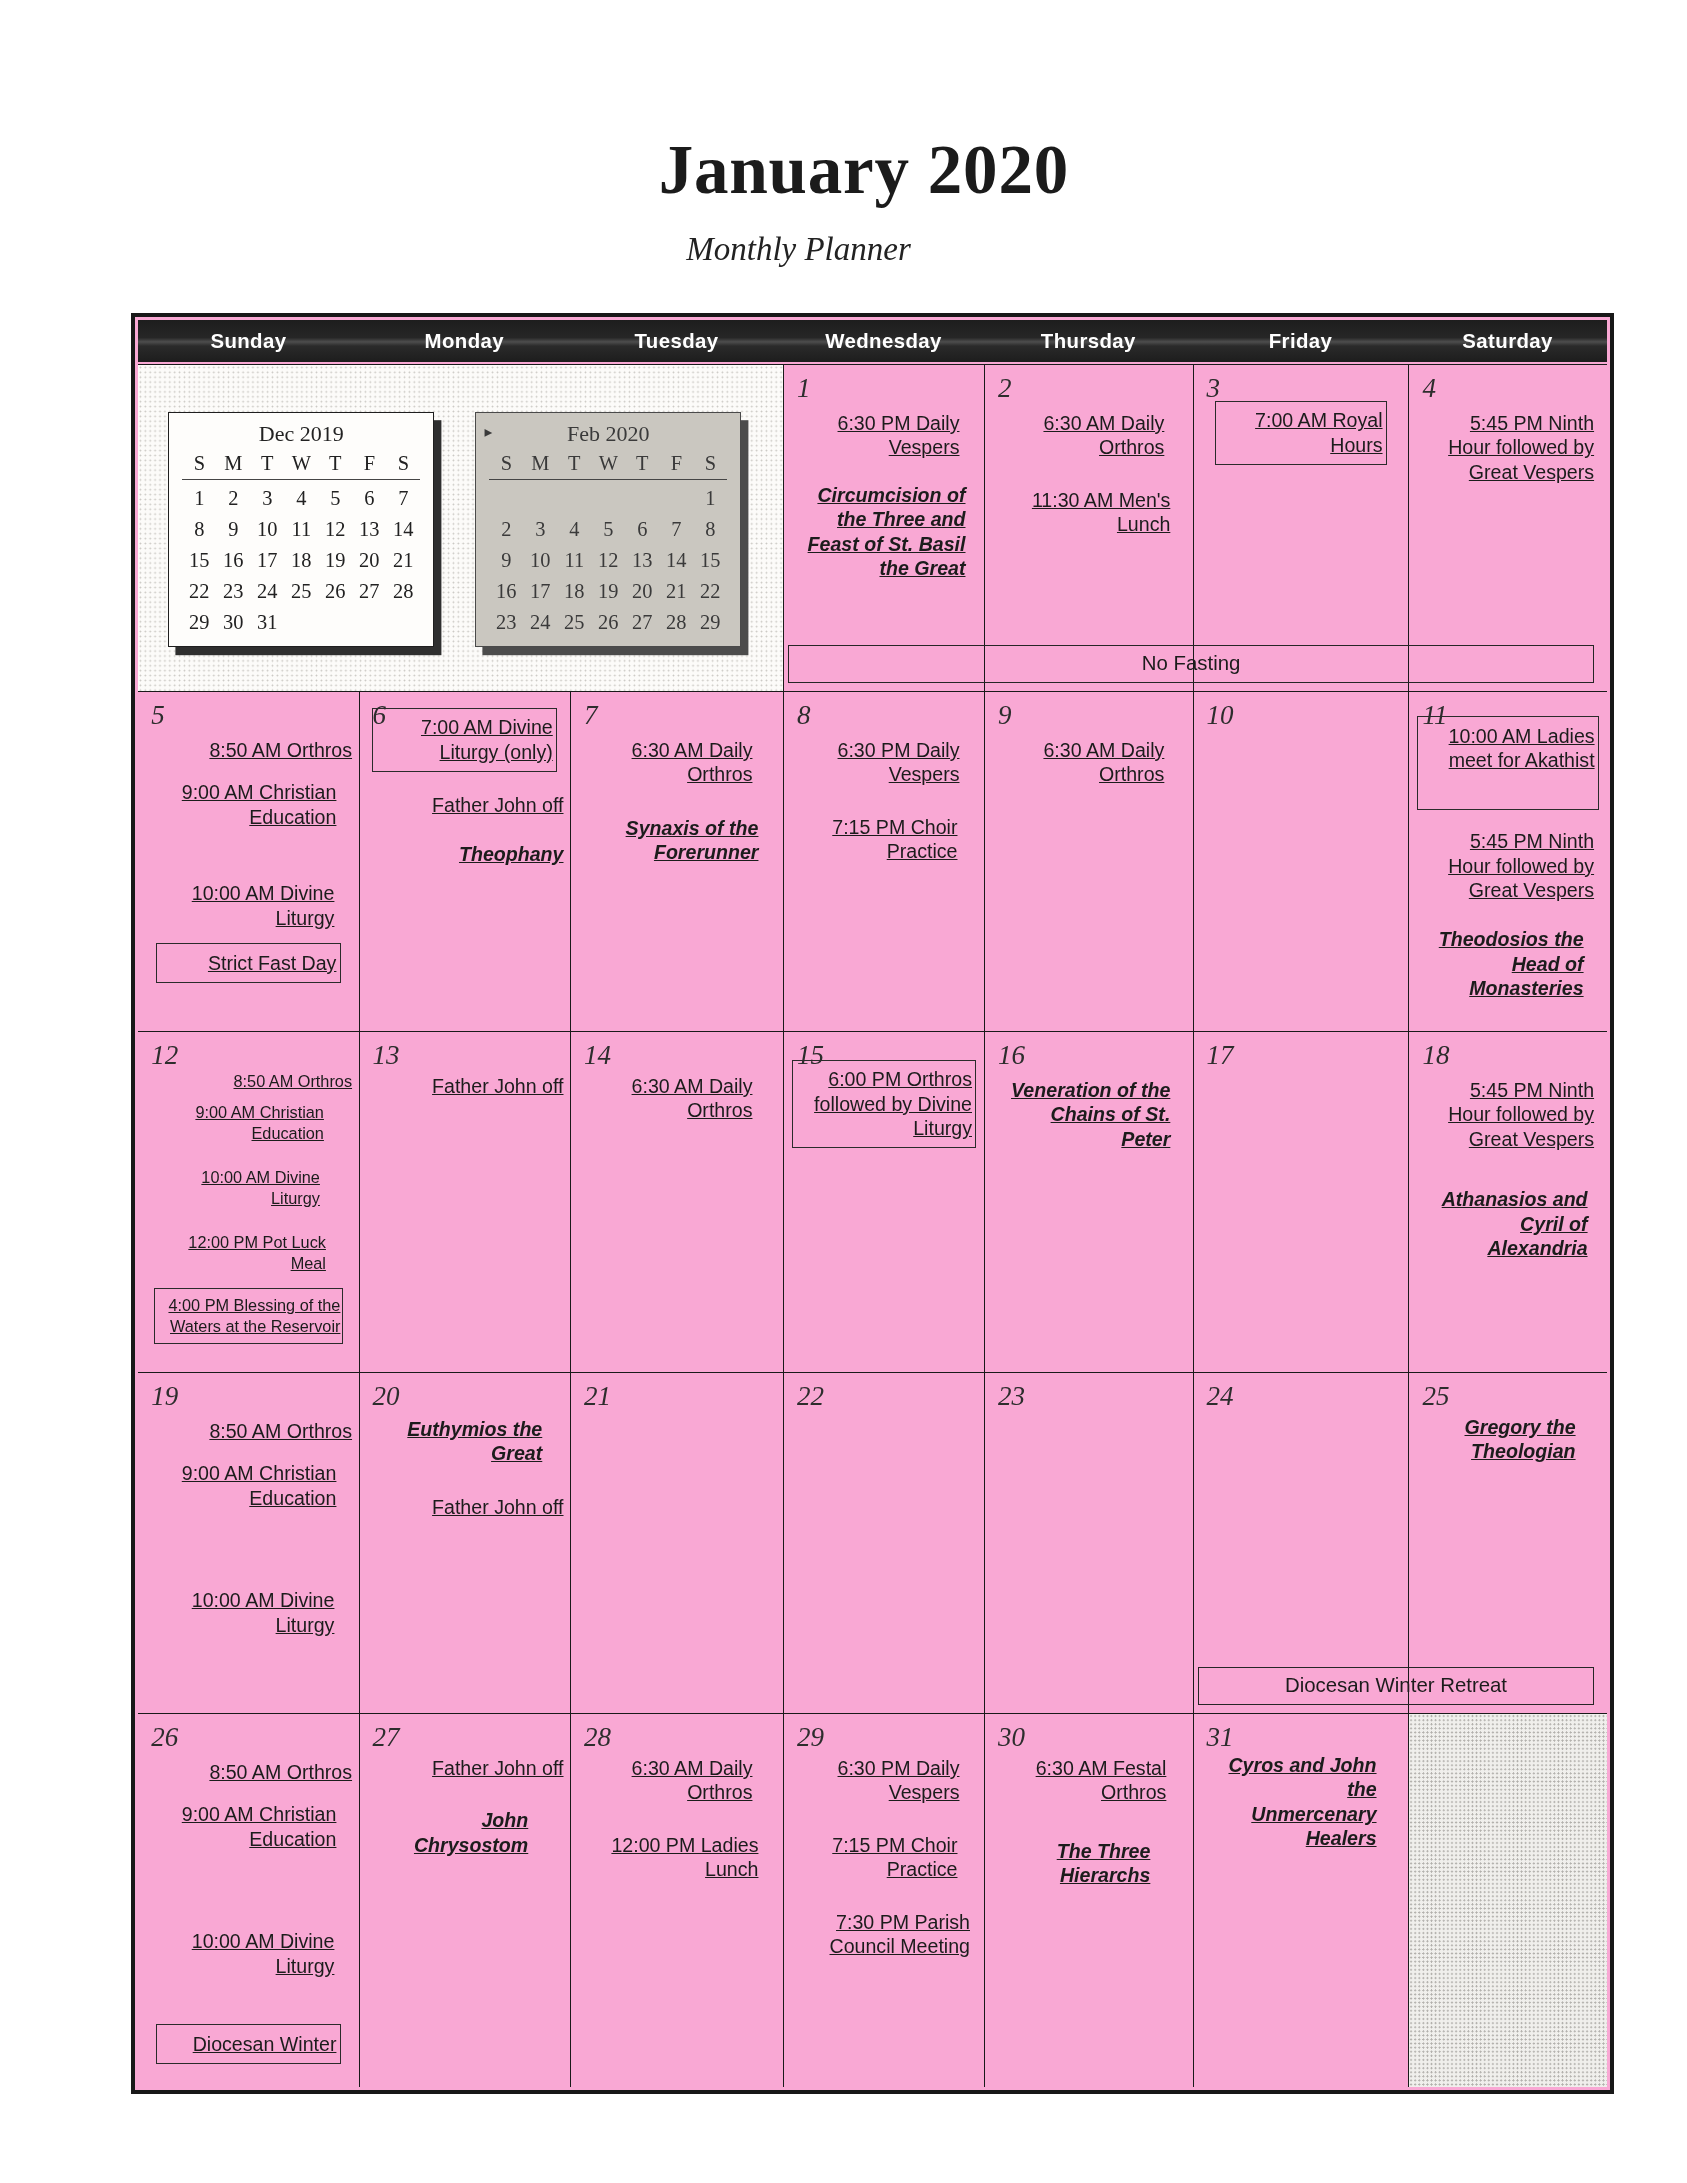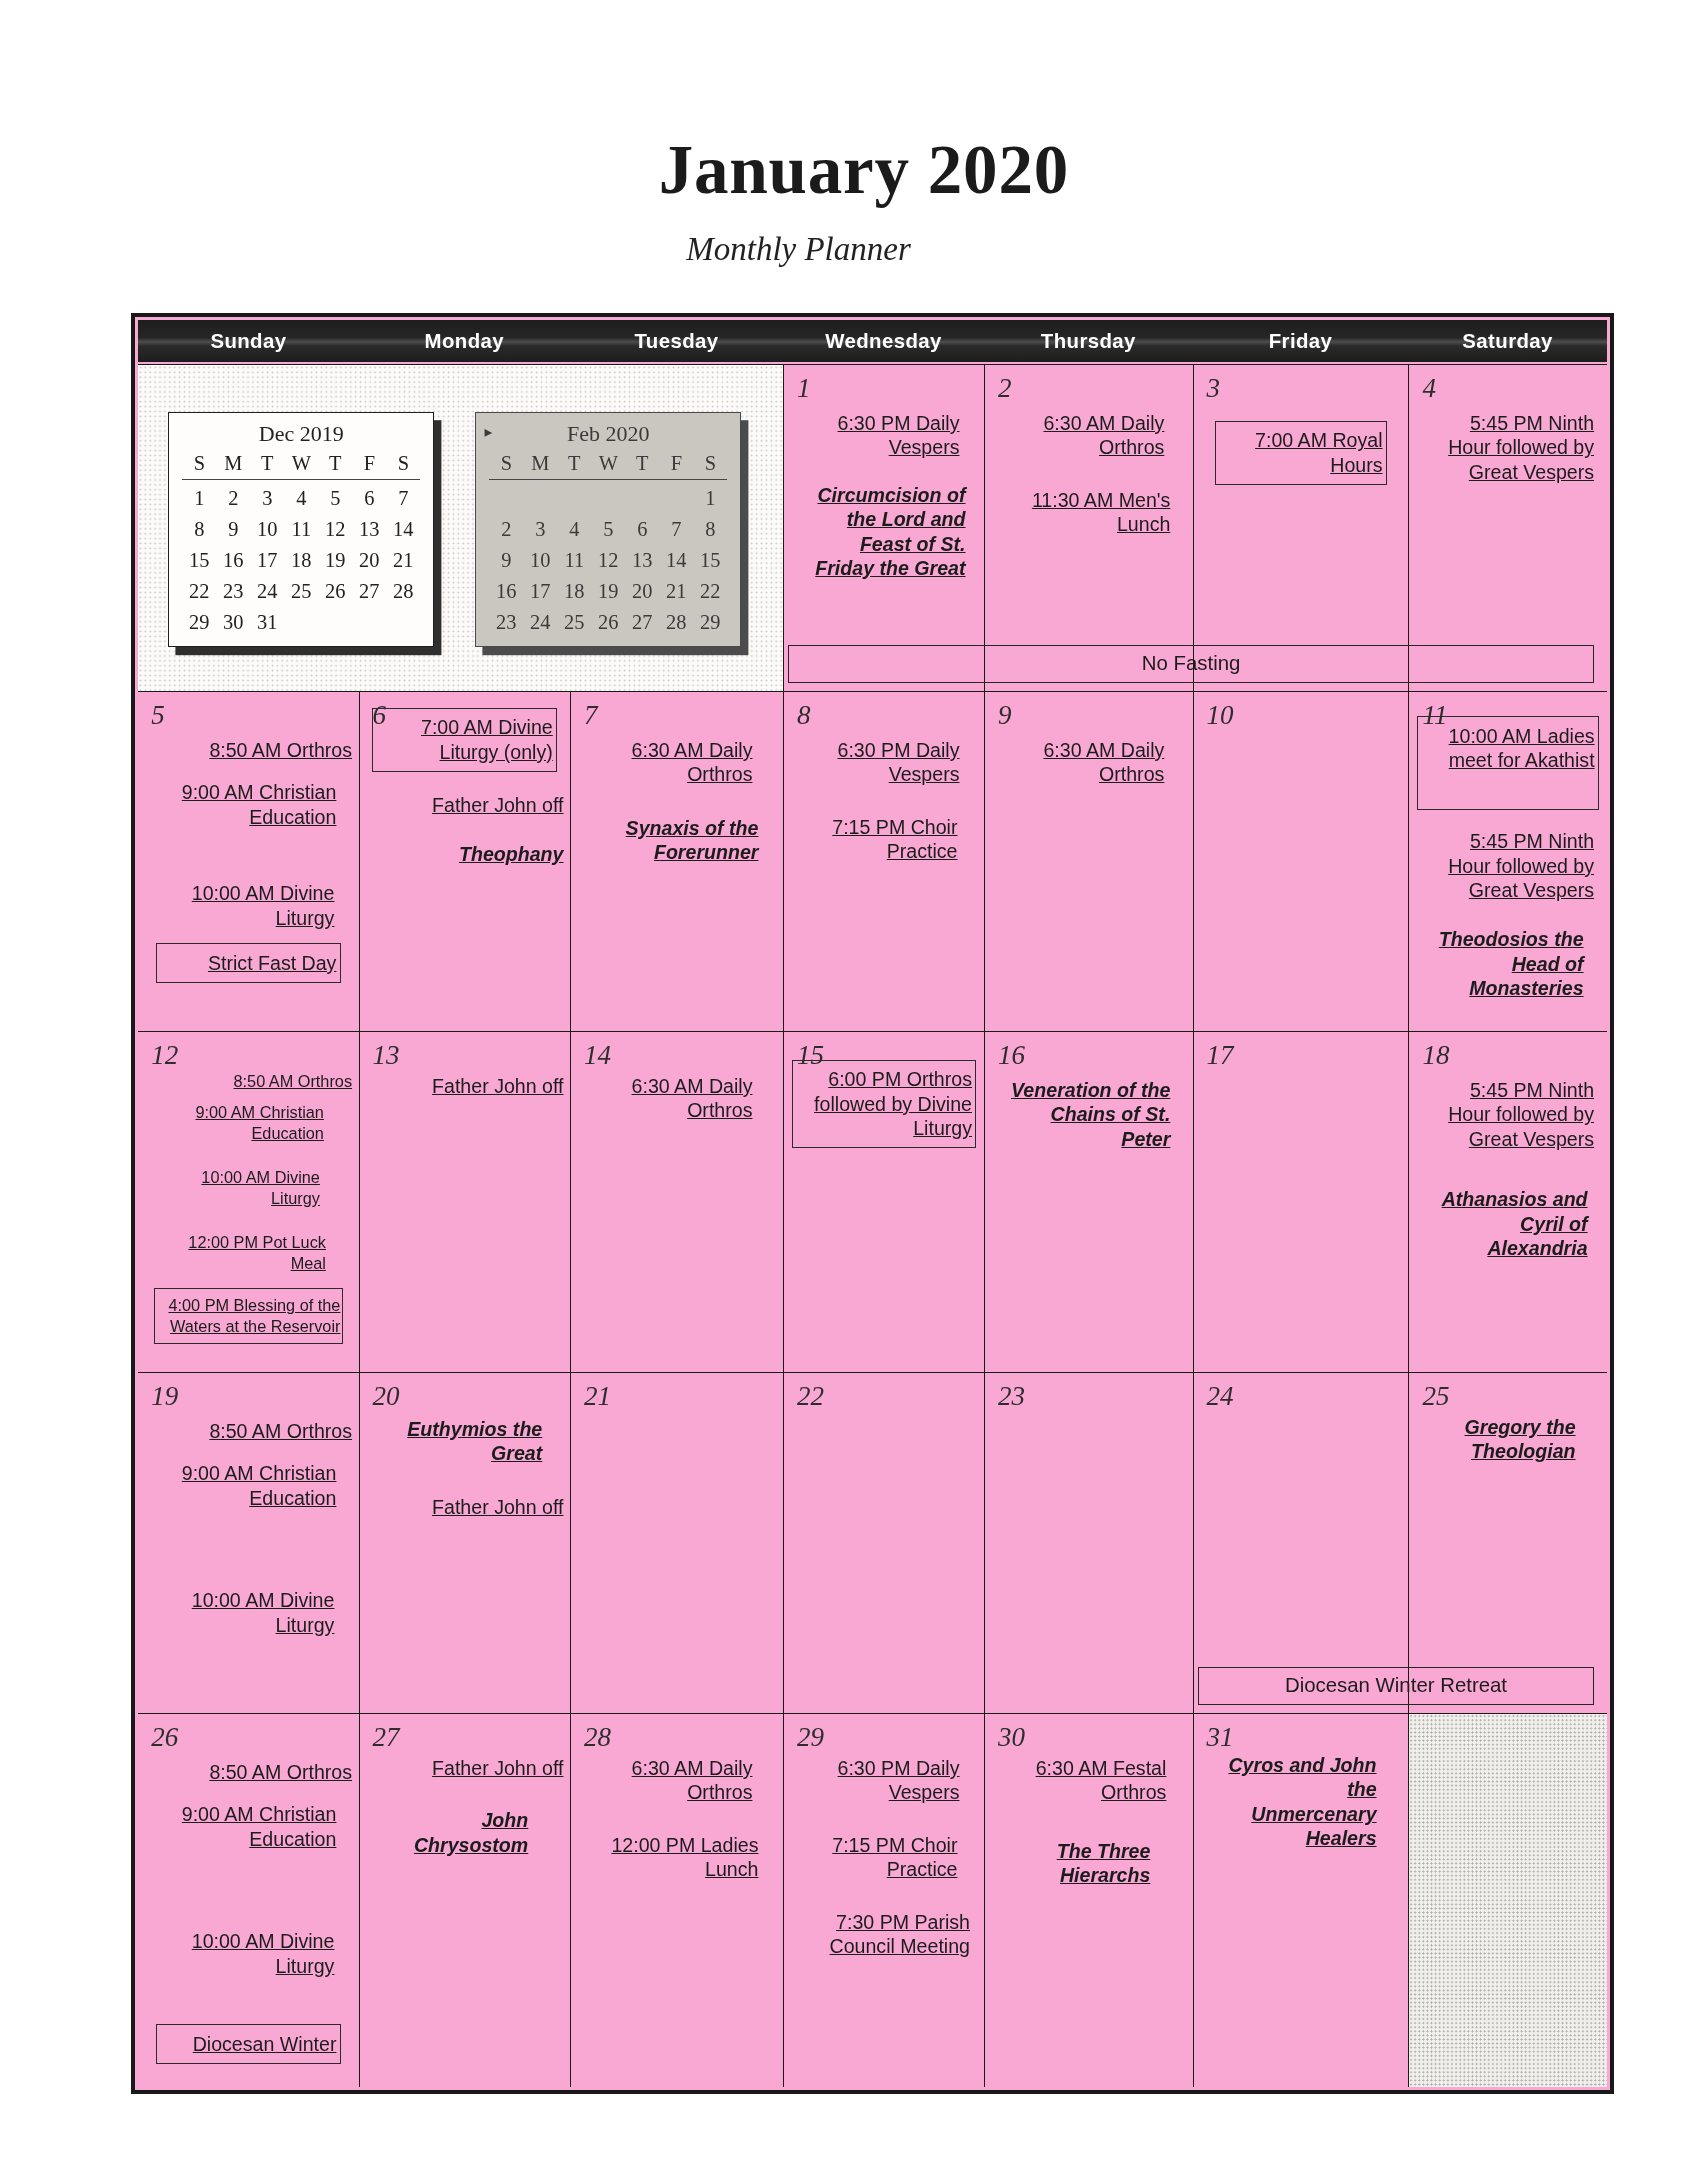--- a/index.html
+++ b/index.html
@@ -197,34 +197,34 @@
                 <span class="mc-d">27</span>
                 <span class="mc-d">28</span>
                 <span class="mc-d">29</span>
               </div>
             </div>
           </div>
           <div class="cell" style="grid-column: 4;">
             <span class="daynum">1</span>
             <div class="events">
               <div class="ev" style="margin-top: 46px; max-width: 151px;">6:30 PM Daily Vespers</div>
-              <div class="ev feast" style="margin-top: 23px; max-width: 163px;">Circumcision of the Lord and Feast of St. Friday the Great</div>
+              <div class="ev feast" style="margin-top: 23px; max-width: 163px;">Circumcision of the Three and Feast of St. Basil the Great</div>
             </div>
           </div>
           <div class="cell" style="grid-column: 5;">
             <span class="daynum">2</span>
             <div class="events">
               <div class="ev" style="margin-top: 46px; max-width: 151px;">6:30 AM Daily Orthros</div>
               <div class="ev" style="margin-top: 28px; max-width: 163px;">11:30 AM Men's Lunch</div>
             </div>
           </div>
           <div class="cell" style="grid-column: 6;">
             <span class="daynum">3</span>
             <div class="events">
-              <div class="ev boxed" style="margin-top: 56px; max-width: 163px;">7:00 AM Royal Hours</div>
+              <div class="ev boxed" style="margin-top: 36px; max-width: 163px;">7:00 AM Royal Hours</div>
             </div>
           </div>
           <div class="cell" style="grid-column: 7;">
             <span class="daynum">4</span>
             <div class="events">
               <div class="ev" style="margin-top: 46px; max-width: 172px;">5:45 PM Ninth Hour followed by Great Vespers</div>
             </div>
           </div>
           <div class="banner" style="left: 44.25%; width: 54.9%;">No Fasting</div>
         </div>

